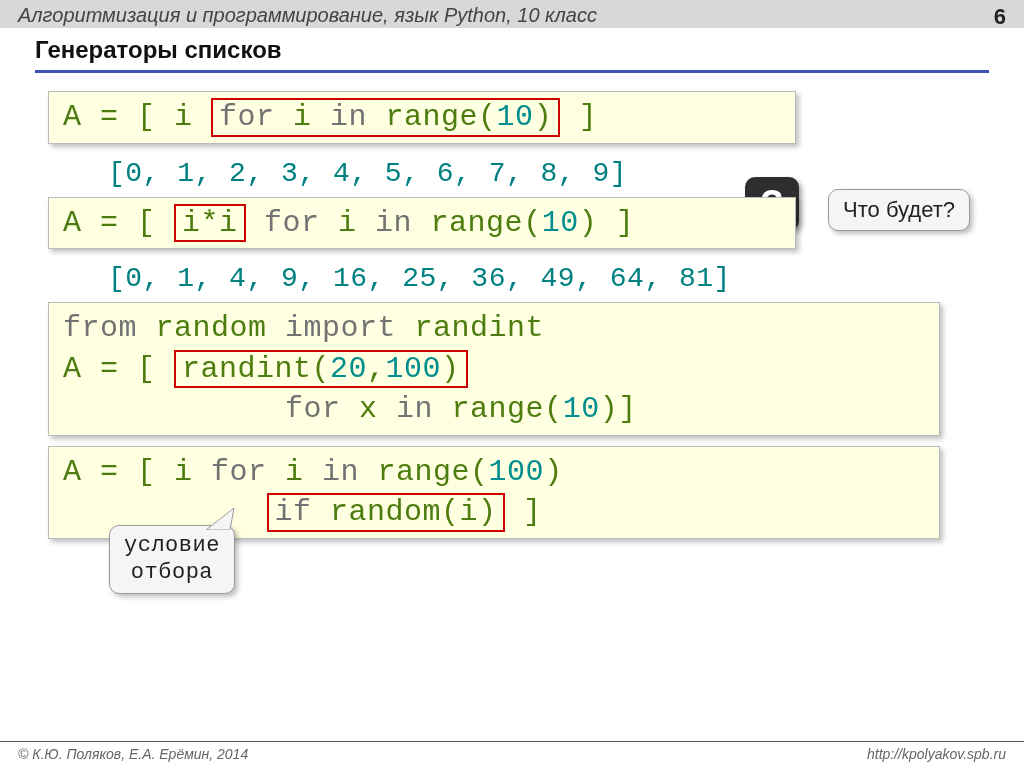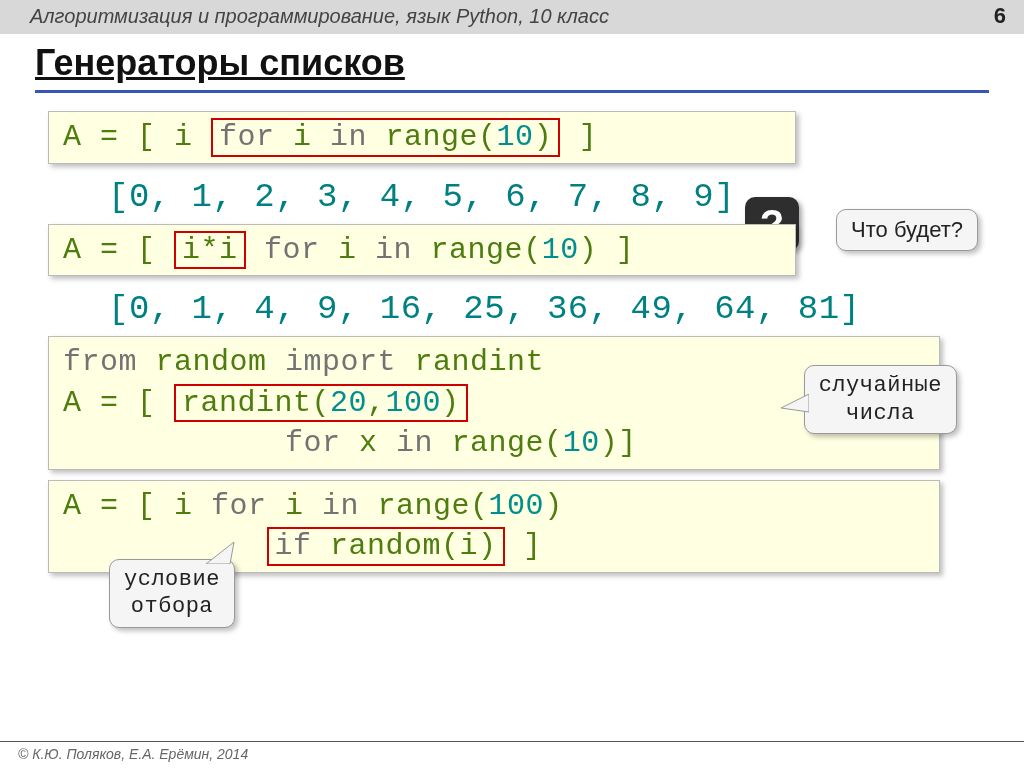--- a/index.html
+++ b/index.html
@@ -8,51 +8,49 @@
     font-family: Arial, Helvetica, sans-serif;
     background: #fff;
     position: relative;
     overflow: hidden;
   }
   .header {
     background: #d8d8d8;
     color: #444;
     font-style: italic;
     font-size: 20px;
-    padding: 4px 18px 6px 30px;
-    height: 34px;
+    padding: 4px 18px 6px 18px;
+    height: 28px;
     display: flex;
     justify-content: space-between;
-    align-items: center;
   }
   .header .pagenum { font-weight: bold; font-style: normal; font-size: 22px; color: #222;}
   .title-wrap { padding: 8px 35px 4px 35px; }
   .title {
-    font-size: 36px; font-weight: bold; color: #111;
+    font-size: 24px; font-weight: bold; color: #111;
     border-bottom: 3px solid #3a55b6;
     padding-bottom: 6px;
-    text-decoration: underline;
   }
   .content { padding: 6px 48px 0 48px; position: relative; }
   .codebox {
     background: #ffffe1;
     border: 1px solid #bbb;
     box-shadow: 3px 3px 5px rgba(0,0,0,0.25);
     font-family: "Courier New", monospace;
     font-size: 30px;
     padding: 5px 14px;
     margin: 8px 0 10px 0;
     letter-spacing: 0.5px;
     line-height: 1.35;
     color: #000;
     position: relative;
   }
   .resultline {
     font-family: "Courier New", monospace;
-    font-size: 34px;
+    font-size: 28px;
     color: #008080;
     margin: 14px 0 6px 60px;
     letter-spacing: 0.5px;
   }
   .kblack { color: #4d7c0f; display:inline; }
   .kblue  { color: #737373; display:inline; }
   .kteal  { color: #008e8e; display:inline; }
   .redbox {
     border: 2px solid #d00000;
     padding: 0 6px;
@@ -108,48 +106,41 @@
 
   <div class="codebox" style="margin-right:180px;">
     <span class="kblack">A = [ i </span><span class="redbox"><span class="kblue">for</span><span class="kblack"> i </span><span class="kblue">in</span><span class="kblack"> range(</span><span class="kteal">10</span><span class="kblack">)</span></span><span class="kblack"> ]</span>
   </div>
 
   <div class="resultline">[0, 1, 2, 3, 4, 5, 6, 7, 8, 9]</div>
 
   <div class="qbadge" style="top:100px; right:225px;">
     <span>?</span>
   </div>
-  <div class="callout" style="top:112px; right:46px;text-align:center;">
+  <div class="callout" style="top:112px; right:54px;text-align:center;">
     <span style="white-space:pre-line;">Что будет?</span>
   </div>
 
   <div class="codebox" style="margin-right:180px;">
     <span class="kblack">A = [ </span><span class="redbox"><span class="kblack">i*i</span></span><span class="kblack">  </span><span class="kblue">for</span><span class="kblack"> i </span><span class="kblue">in</span><span class="kblack"> range(</span><span class="kteal">10</span><span class="kblack">) ]</span>
   </div>
 
   <div class="resultline">[0, 1, 4, 9, 16, 25, 36, 49, 64, 81]</div>
 
   <div class="codebox" style="margin-right:36px;">
     <div>
       <span class="kblue">from</span><span class="kblack"> random </span><span class="kblue">import</span><span class="kblack"> randint</span>
     </div>
     <div>
       <span class="kblack">A = [ </span><span class="redbox"><span class="kblack">randint(</span><span class="kteal">20</span><span class="kblack">,</span><span class="kteal">100</span><span class="kblack">)</span></span>
     </div>
     <div>
       <span class="kblack" style="white-space:pre;">            </span><span class="kblue">for</span><span class="kblack"> x </span><span class="kblue">in</span><span class="kblack"> range(</span><span class="kteal">10</span><span class="kblack">)]</span>
     </div>
 
-    <div class="callout" style="top:28px; right:-18px;">
-      <span style="white-space:pre-line;">случайные
-числа</span>
-      <svg style="position:absolute; left:-24px; top:28px;" width="28" height="22">
-          <polygon points="28,0 28,18 0,14" fill="#f5f5f5" stroke="#999"></polygon>
-        </svg>
-    </div>
   </div>
 
   <div class="codebox" style="margin-right:36px;">
     <div>
       <span class="kblack">A = [ i </span><span class="kblue">for</span><span class="kblack"> i </span><span class="kblue">in</span><span class="kblack"> range(</span><span class="kteal">100</span><span class="kblack">)</span>
     </div>
     <div>
       <span class="kblack" style="white-space:pre;">           </span><span class="redbox"><span class="kblue">if</span><span class="kblack"> random(i)</span></span><span class="kblack"> ]</span>
     </div>
 
@@ -159,13 +150,14 @@
       <svg style="position:absolute; right:-2px; top:-18px;" width="30" height="22">
           <polygon points="0,22 24,22 28,0" fill="#f5f5f5" stroke="#999"></polygon>
         </svg>
     </div>
   </div>
 
 </div>
 
 <div class="footer">
   <span>© К.Ю. Поляков, Е.А. Ерёмин, 2014</span>
+  <span>http://kpolyakov.spb.ru</span>
 </div>
 
 </body></html>

